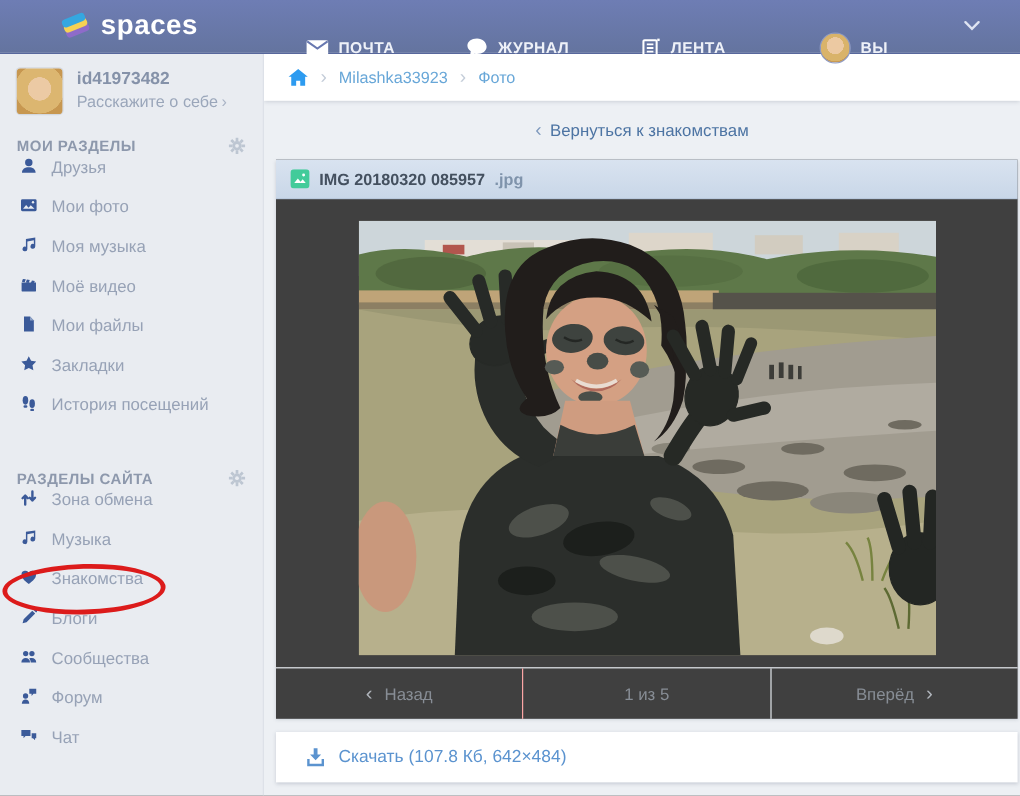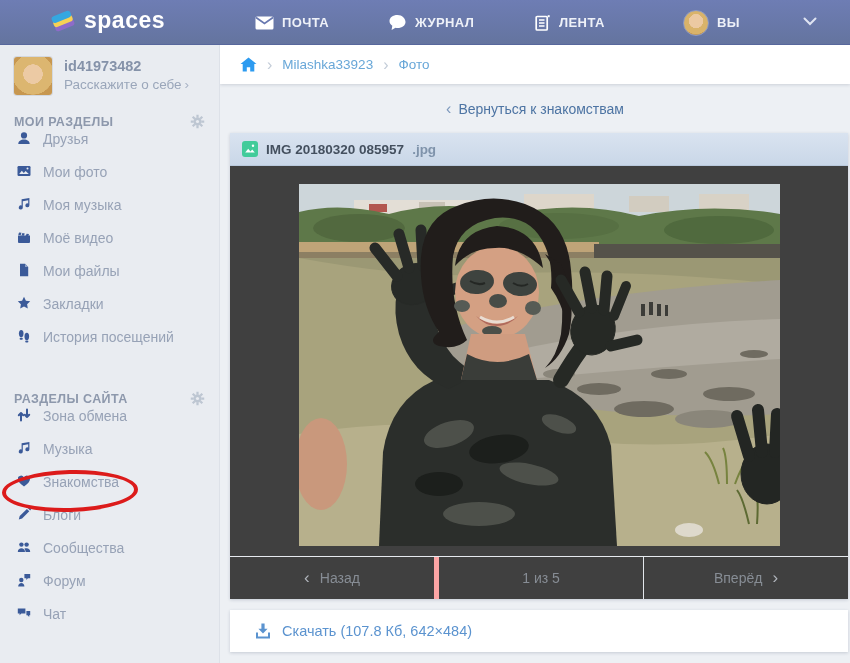--- a/index.html
+++ b/index.html
@@ -4,21 +4,21 @@
 <style>
   * { margin:0; padding:0; box-sizing:border-box; }
   html,body { width:850px; height:663px; overflow:hidden; }
   body { font-family:"Liberation Sans","DejaVu Sans",sans-serif; background:#edf0f4; position:relative; }
 
   
   .topbar { position:absolute; top:0; left:0; width:850px; height:45px;
     background:linear-gradient(#6e7db4,#64749f); border-bottom:1px solid #57679c; z-index:30; }
   .logo { position:absolute; left:50px; top:7px; display:flex; align-items:center; cursor:pointer;justify-content:center; }
   .logo-text { color:#fff; font-size:23px; font-weight:bold; letter-spacing:.5px; margin-left:8px; }
-  .topnav-item { position:absolute; top:0; height:45px; display:flex; align-items:center; gap:8px;
+  .topnav-item { position:absolute; top:17px; height:45px; display:flex; align-items:center; gap:8px;
     color:#eef1f8; font-size:13px; font-weight:bold; letter-spacing:.4px; cursor:pointer; }
   .tn-mail { left:255px; } .tn-journal { left:388px; } .tn-feed { left:533px; } .tn-you { left:683px; }
   .hdr-avatar { width:26px; height:26px; border-radius:50%;
     background:radial-gradient(circle at 50% 42%, #ecc9a2 0 38%, #d9b36a 39% 70%, #c89a52 71%); border:1px solid #8d9ac4; }
   .tn-caret { position:absolute; left:803px; top:17px; cursor:pointer; }
 
   
   .sidebar { position:absolute; top:45px; left:0; width:220px; bottom:0; background:#e9ecf1;
     border-right:1px solid #dde1e8; padding-top:12px; z-index:10; }
   .profile { margin:0 10px 0 14px; height:44px; display:flex; gap:12px; cursor:pointer; }
@@ -53,21 +53,21 @@
   .panel { position:absolute; top:88px; left:10px; right:2px; background:#404040;
     box-shadow:0 1px 3px rgba(110,120,140,.3); }
   .panel-head { height:33px; background:linear-gradient(#d9e3f0,#c9d7e8); border-bottom:1px solid #b9c9dd;
     display:flex; align-items:center; padding-left:12px; gap:8px; }
   .panel-title { font-size:13.5px; font-weight:bold; color:#44505f; }
   .panel-ext { font-size:13.5px; color:#7f93ab; font-weight:bold; }
   .panel-body { height:390px; display:flex; justify-content:center; padding-top:18px; }
   .pager { height:43px; border-top:1px solid #e6eaef; display:flex; }
   .p-cell { flex:1; display:flex; align-items:center; justify-content:center; gap:10px;
     font-size:14px; color:#878d95; cursor:pointer; }
-  .p-cell.mid { border-left:5px solid #fca5a5; border-right:1px solid #e2e6eb; cursor:default;text-align:right; }
+  .p-cell.mid { border-left:1px solid #fca5a5; border-right:1px solid #e2e6eb; cursor:default;text-align:right; }
   .p-chev { color:#b0b5bc; font-size:17px; }
 
   .downloadbar { position:absolute; top:565px; left:10px; right:2px; height:42px; background:#fff;
     box-shadow:0 1px 3px rgba(110,120,140,.3); display:flex; align-items:center; padding-left:24px; gap:10px; }
   .download-link { color:#5b93cf; font-size:14.5px; cursor:pointer; }
 
   svg { display:block; }
 </style>
 </head>
 <body>

